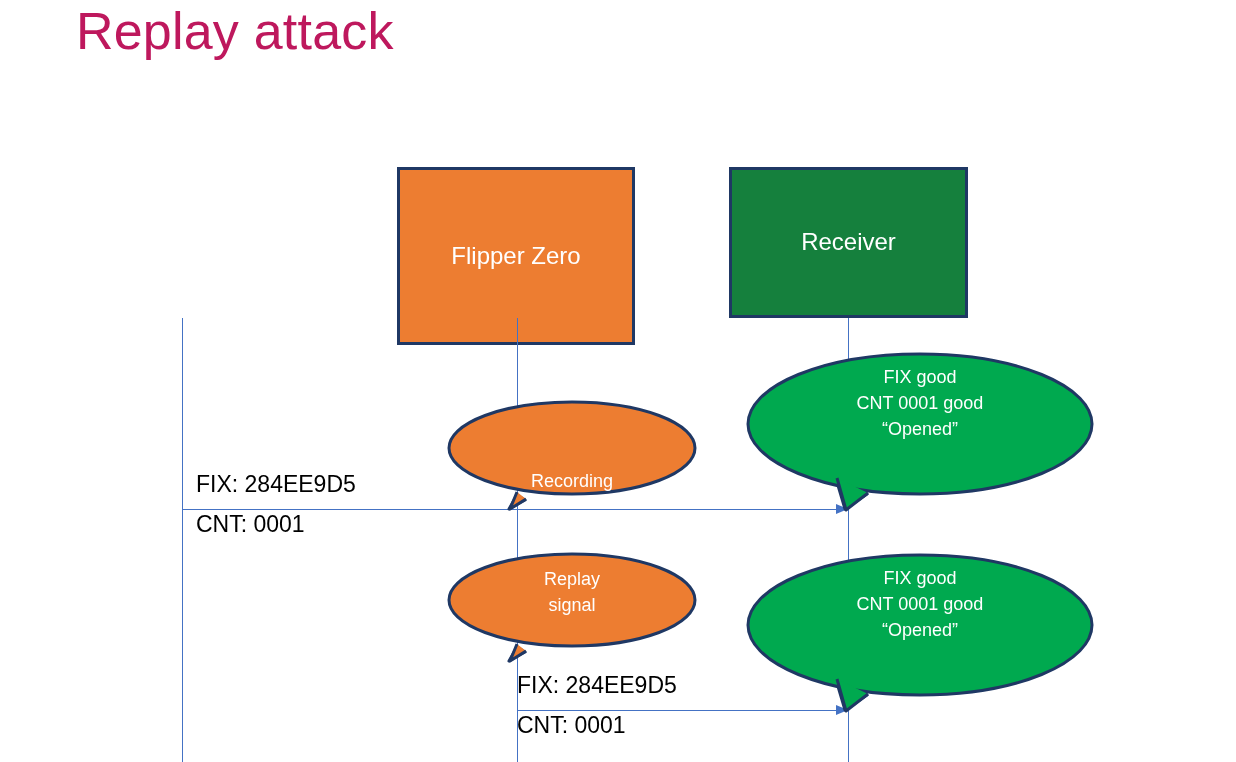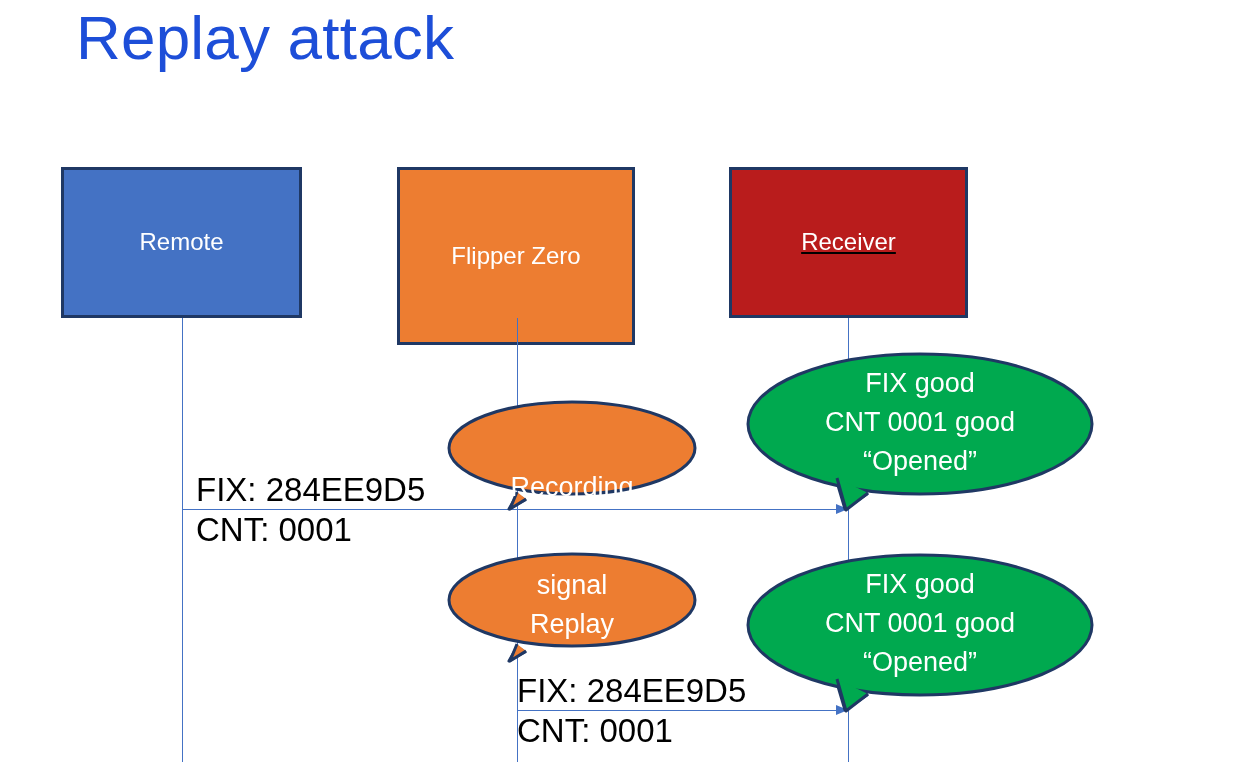--- a/index.html
+++ b/index.html
@@ -18,45 +18,45 @@
   #slide {
     position: relative;
     width: 1236px;
     height: 762px;
     background: #ffffff;
   }
   #slide-title {
     position: absolute;
     left: 76px;
     top: 2px;
-    font-size: 62px;
+    font-size: 52px;
     font-weight: 300;
     letter-spacing: 0.2px;
-    color: #1d4ed8;
+    color: #be185d;
     line-height: 1.15;
     white-space: nowrap;
   }
   .actor-box {
     position: absolute;
     box-sizing: border-box;
     border: 3px solid #1F3864;
     display: flex;
     align-items: center;
     justify-content: center;
   }
   .actor-label {
     color: #ffffff;
     font-size: 24px;
     font-weight: 400;
     text-align: center;
     line-height: 1.2;
   }
   #box-remote   { left: 61px;  top: 167px; width: 241px; height: 151px; background: #4472C4; }
   #box-flipper  { left: 397px; top: 167px; width: 238px; height: 178px; background: #ED7D31; }
-  #box-receiver { left: 729px; top: 167px; width: 239px; height: 151px; background: #b91c1c; text-decoration: underline; }
+  #box-receiver { left: 729px; top: 167px; width: 239px; height: 151px; background: #15803d; }
 
   .lifeline {
     position: absolute;
     width: 1px;
     background: #4472C4;
   }
   #lifeline-remote   { left: 182px; top: 318px; height: 444px; }
   #lifeline-flipper  { left: 517px; top: 318px; height: 444px; }
   #lifeline-receiver { left: 848px; top: 318px; height: 444px; }
 
@@ -79,62 +79,59 @@
   }
   #arrow1 { left: 182px; top: 509px; width: 666px; }
   #arrow1 .msg-line { width: 666px; }
   #arrow1 .arrow-head { left: 654px; }
   #arrow2 { left: 517px; top: 710px; width: 331px; }
   #arrow2 .msg-line { width: 331px; }
   #arrow2 .arrow-head { left: 319px; }
 
   .msg-label {
     position: absolute;
-    font-size: 33px;
+    font-size: 23px;
     color: #000000;
     white-space: nowrap;
     line-height: 1.1;
   }
   #msg1-fix { left: 196px; top: 472px; }
   #msg1-cnt { left: 196px; top: 512px; }
   #msg2-fix { left: 517px; top: 673px; }
   #msg2-cnt { left: 517px; top: 713px; }
 
   .callout { position: absolute; }
   .callout svg { display: block; overflow: visible; }
   .callout-text {
     position: absolute;
     left: 0;
     width: 100%;
     text-align: center;
     color: #ffffff;
-    font-size: 27px;
+    font-size: 18px;
     line-height: 1.45;
     pointer-events: none;
   }
 
   #callout-recording    { left: 447px; top: 400px; width: 250px; height: 112px; }
   #callout-recording .callout-text { top: 26px; margin-top: 42px; }
   #callout-replay       { left: 447px; top: 552px; width: 250px; height: 112px; }
   #callout-replay .callout-text { top: 14px; }
   #callout-result-1     { left: 745px; top: 352px; width: 350px; height: 160px; }
   #callout-result-1 .callout-text { top: 12px; }
   #callout-result-2     { left: 745px; top: 553px; width: 350px; height: 160px; }
   #callout-result-2 .callout-text { top: 12px; }
 </style>
 </head>
 <body>
 
 <div id="slide">
 
   <div id="slide-title">Replay attack</div>
 
-  <div class="actor-box" id="box-remote">
-    <span class="actor-label">Remote</span>
-  </div>
   <div class="actor-box" id="box-flipper">
     <span class="actor-label">Flipper Zero</span>
   </div>
   <div class="actor-box" id="box-receiver">
     <span class="actor-label">Receiver</span>
   </div>
 
   <div class="lifeline" id="lifeline-remote"></div>
   <div class="lifeline" id="lifeline-flipper"></div>
   <div class="lifeline" id="lifeline-receiver"></div>
@@ -177,22 +174,22 @@
     </div>
   </div>
 
   <div class="callout" id="callout-replay">
     <svg width="250" height="112" viewBox="0 0 250 112" aria-hidden="true">
       <path d="M 70 95 L 62 109 L 78 100 Z" fill="#ED7D31" stroke="#1F3864" stroke-width="3" stroke-linejoin="round"></path>
       <ellipse cx="125" cy="48" rx="123" ry="46" fill="#ED7D31" stroke="#1F3864" stroke-width="3"></ellipse>
       <path d="M 70 92 L 63 109 L 79 99" fill="#ED7D31" stroke="#1F3864" stroke-width="3" stroke-linejoin="round"></path>
     </svg>
     <div class="callout-text">
+      <div>Replay</div>
       <div>signal</div>
-      <div>Replay</div>
     </div>
   </div>
 
   <div class="callout" id="callout-result-2">
     <svg width="350" height="160" viewBox="0 0 350 160" aria-hidden="true">
       <path d="M 92 130 L 100 157 L 122 142 Z" fill="#00A94F" stroke="#1F3864" stroke-width="3" stroke-linejoin="round"></path>
       <ellipse cx="175" cy="72" rx="172" ry="70" fill="#00A94F" stroke="#1F3864" stroke-width="3"></ellipse>
       <path d="M 92 126 L 101 158 L 123 141" fill="#00A94F" stroke="#1F3864" stroke-width="3" stroke-linejoin="round"></path>
     </svg>
     <div class="callout-text">

